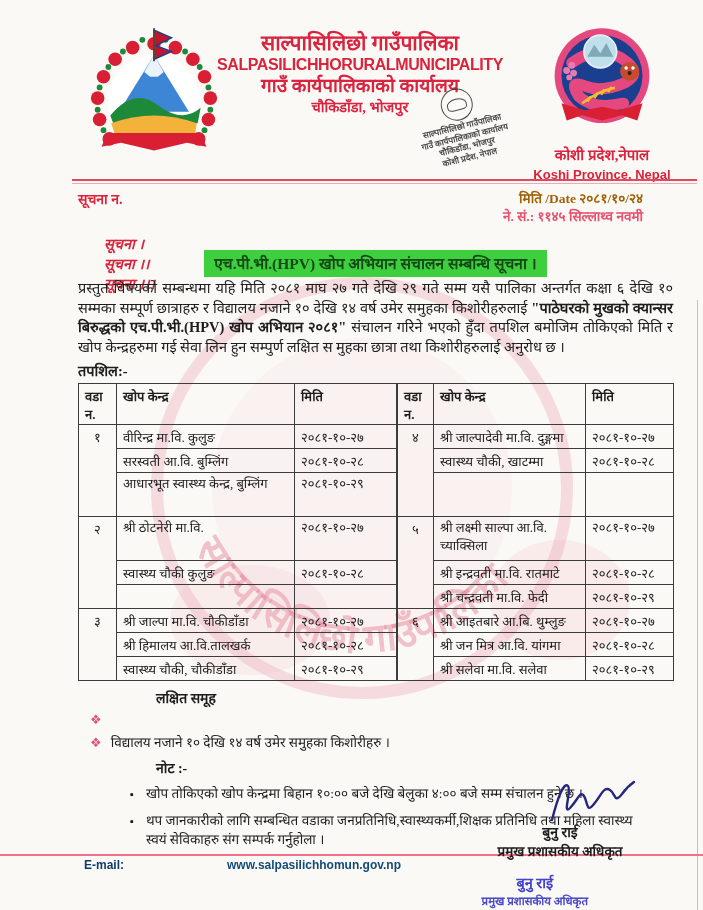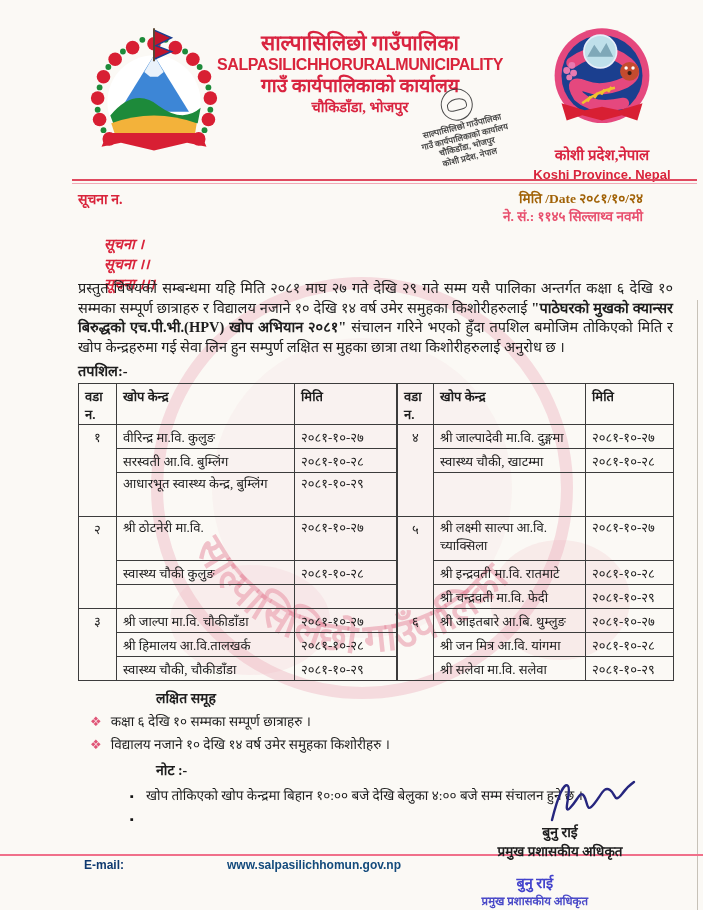--- a/index.html
+++ b/index.html
@@ -201,20 +201,23 @@
         <span class="m-nesan">ने. सं.: ११४५ सिल्लाथ्व नवमी</span>
       </span>
     </div>
     <div class="suchana-row">
       <span class="suchana">सूचना ।</span>
       <span class="suchana">सूचना ।।</span>
       <span class="suchana">सूचना ।।।</span>
     </div>
   </div>
 
+  <div class="sec-title">
+    <span class="title-hl">एच.पी.भी.(HPV) खोप अभियान संचालन सम्बन्धि सूचना ।</span>
+  </div>
 
   <div class="sec-body">
     <div class="body-p">
       <span>प्रस्तुत विषयको सम्बन्धमा यहि मिति २०८१ माघ २७ गते देखि २९ गते सम्म यसै पालिका अन्तर्गत कक्षा ६ देखि १० सम्मका सम्पूर्ण छात्राहरु र विद्यालय नजाने १० देखि १४ वर्ष उमेर समुहका किशोरीहरुलाई </span><b>"पाठेघरको मुखको क्यान्सर बिरुद्धको एच.पी.भी.(HPV) खोप अभियान २०८१"</b><span> संचालन गरिने भएको हुँदा तपशिल बमोजिम तोकिएको मिति र खोप केन्द्रहरुमा गई सेवा लिन हुन सम्पुर्ण लक्षित स मुहका छात्रा तथा किशोरीहरुलाई अनुरोध छ ।</span>
     </div>
     <div class="tapasil">तपशिल:-</div>
   </div>
 
   <div class="sec-table">
     <table class="ktable">
@@ -324,34 +327,34 @@
       </tr>
     </tbody>
       </table>
   </div>
 
   <div class="sec-after">
     <div class="target-h">लक्षित समूह</div>
     <div class="bullets">
       <div class="bullet-line">
         <span class="dia">❖</span>
-        <span>कक्षा ६ देखि १० सम्मका सम्पूर्ण छात्राहरु ।</span>
       </div>
       <div class="bullet-line">
         <span class="dia">❖</span>
         <span>विद्यालय नजाने १० देखि १४ वर्ष उमेर समुहका किशोरीहरु ।</span>
       </div>
     </div>
     <div class="note-h">नोट :-</div>
     <div class="note-line">
       <span class="sq">▪</span>
       <span class="nt">खोप तोकिएको खोप केन्द्रमा बिहान १०:०० बजे देखि बेलुका ४:०० बजे सम्म संचालन हुने छ ।</span>
     </div>
     <div class="note-line">
       <span class="sq">▪</span>
+      <span class="nt">थप जानकारीको लागि सम्बन्धित वडाका जनप्रतिनिधि,स्वास्थ्यकर्मी,शिक्षक प्रतिनिधि तथा महिला स्वास्थ्य स्वयं सेविकाहरु संग सम्पर्क गर्नुहोला  ।</span>
     </div>
   </div>
 
   <div class="sign-black">
     <svg class="scrawl" width="92" height="48" viewBox="0 0 92 48">
       <path d="M8 44 C14 20 20 6 24 10 C28 14 18 40 26 32 C34 24 36 14 40 20 C44 26 42 38 50 28 C58 18 60 10 66 14 C72 18 70 28 78 18 C83 11 87 8 90 6" fill="none" stroke="#26267e" stroke-width="2.4" stroke-linecap="round"></path>
     </svg>
     <div class="sign-name">बुनु राई</div>
     <div class="sign-title">प्रमुख प्रशासकीय अधिकृत</div>
   </div>

